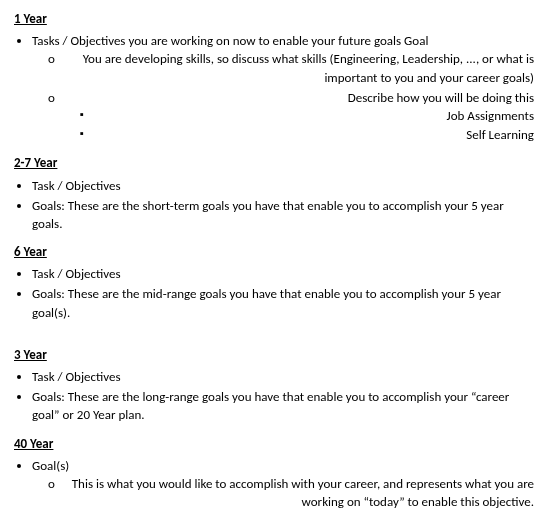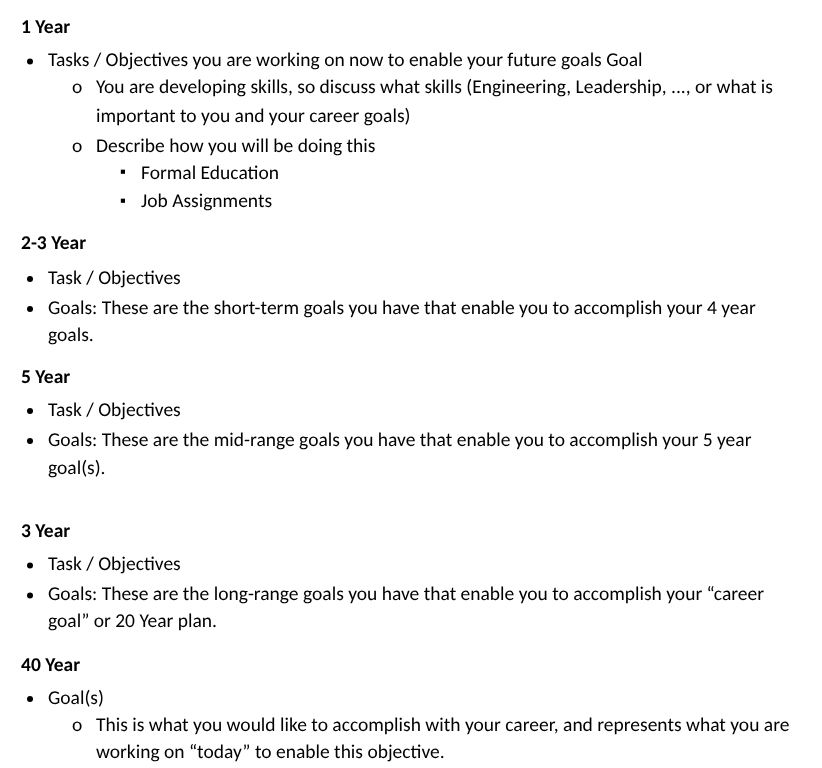--- a/index.html
+++ b/index.html
@@ -17,20 +17,21 @@
       min-height: 512px;
       padding: 10px 14px;
       line-height: 1.4;
     }
 
     .section {
       margin-bottom: 10px;
     }
 
     .section-title {
+      text-decoration: underline;
       font-weight: bold;
       font-size: 13px;
       margin-bottom: 4px;
       display: inline-block;
     }
 
     ul.level1 {
       list-style-type: disc;
       margin-left: 18px;
     }
@@ -41,20 +42,21 @@
 
     ul.level2 {
       list-style: none;
       margin-left: 16px;
     }
 
     ul.level2 > li {
       position: relative;
       padding-left: 16px;
       margin-bottom: 2px;
+      text-align: right;
     }
 
     ul.level2 > li::before {
       content: "o";
       position: absolute;
       left: 0;
       color: #000;
       font-family: Calibri, Arial, sans-serif;
     }
 
@@ -83,30 +85,30 @@
     }
   </style>
 </head>
 <body>
 
 <div id="content">
     <div class="section"><span class="section-title">1 Year</span><ul class="level1">
         <li>Tasks / Objectives you are working on now to enable your future goals Goal<ul class="level2">
             <li>You are developing skills, so discuss what skills (Engineering, Leadership, ..., or what is important to you and your career goals)</li>
             <li>Describe how you will be doing this<ul class="level3">
-                <li>Formal Education</li>
                 <li>Job Assignments</li>
+                <li>Self Learning</li>
               </ul></li>
           </ul></li>
       </ul></div>
-    <div class="section"><span class="section-title">2-3 Year</span><ul class="level1">
+    <div class="section"><span class="section-title">2-7 Year</span><ul class="level1">
         <li>Task / Objectives</li>
-        <li>Goals:  These are the short-term goals you have that enable you to accomplish your 4 year goals.</li>
+        <li>Goals:  These are the short-term goals you have that enable you to accomplish your 5 year goals.</li>
       </ul></div>
-    <div class="section"><span class="section-title">5 Year</span><ul class="level1">
+    <div class="section"><span class="section-title">6 Year</span><ul class="level1">
         <li>Task / Objectives</li>
         <li>Goals:  These are the mid-range goals you have that enable you to accomplish your 5 year goal(s).</li>
       </ul></div>
     <div class="spacer"></div>
     <div class="section"><span class="section-title">3 Year</span><ul class="level1">
         <li>Task / Objectives</li>
         <li>Goals:  These are the long-range goals you have that enable you to accomplish your “career goal” or 20 Year plan.</li>
       </ul></div>
     <div class="section"><span class="section-title">40 Year</span><ul class="level1">
         <li>Goal(s)<ul class="level2">

